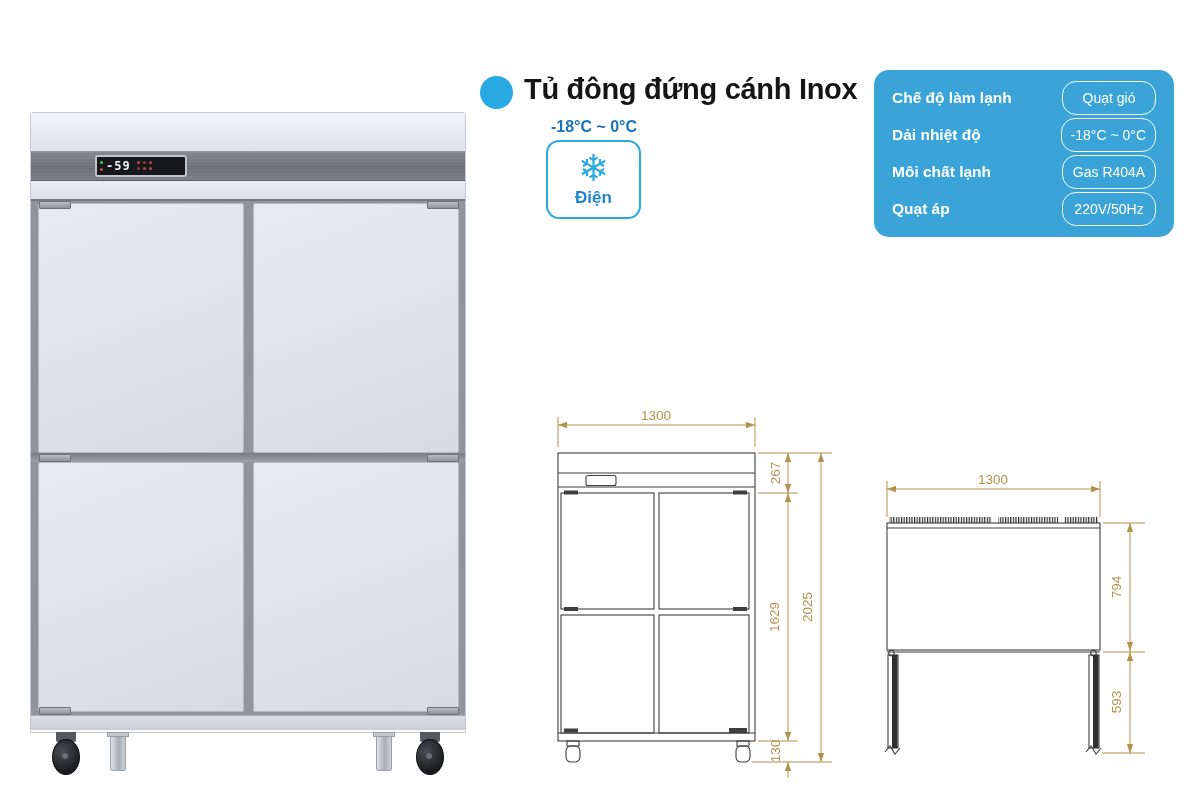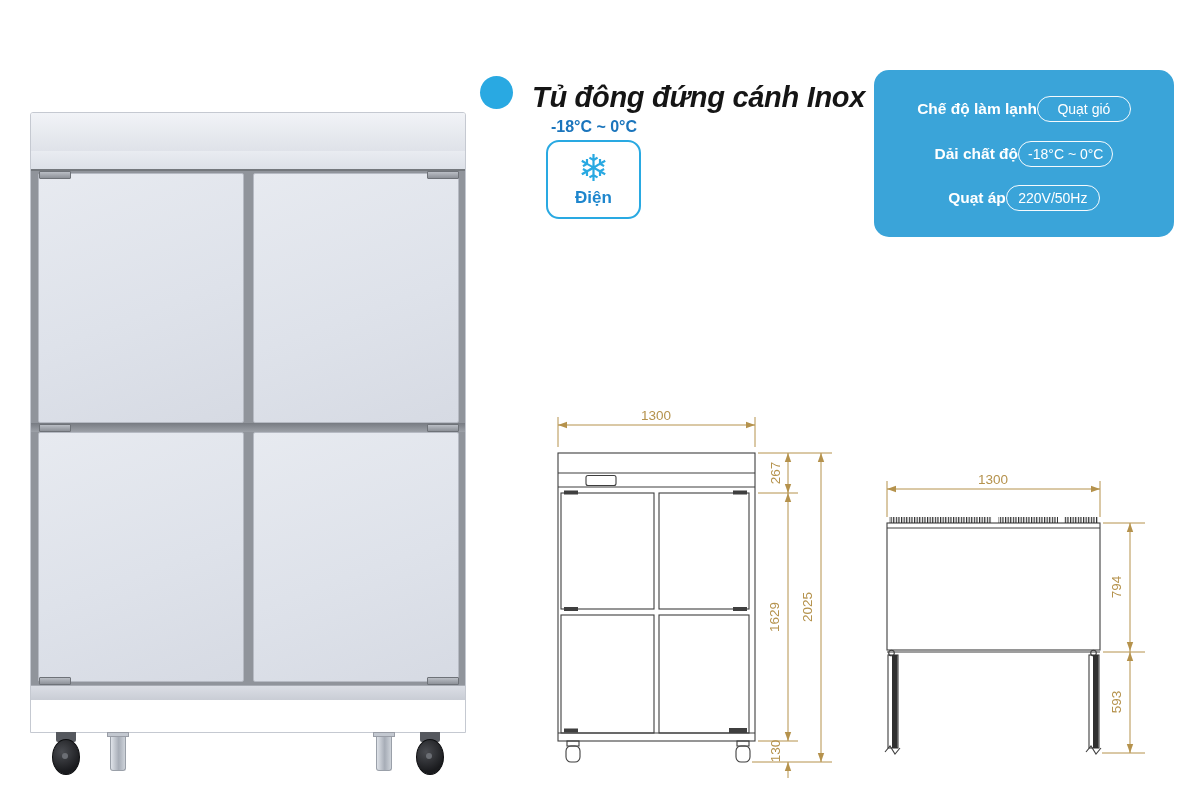--- a/index.html
+++ b/index.html
@@ -49,52 +49,69 @@
     background:radial-gradient(circle at 35% 35%,#4a4c51,#1a1b1e 70%);
     border:1px solid #0c0d0f;border-radius:50%;}
   .caster-wheel::after{content:"";position:absolute;left:9px;top:13px;width:6px;height:6px;border-radius:50%;background:#6b6e74;}
   .leg{position:absolute;top:620px;width:24px;text-align:center;}
   .leg-flange{width:22px;height:5px;margin:0 auto;background:#c3c8d0;border:1px solid #999da6;box-sizing:border-box;}
   .leg-shaft{width:16px;height:34px;margin:0 auto;
     background:linear-gradient(90deg,#dfe3e9,#a7adb7 55%,#cdd2d9);
     border:1px solid #9aa0a9;border-top:none;border-radius:0 0 3px 3px;box-sizing:border-box;}
   
   .title-bullet{position:absolute;left:480px;top:76px;width:33px;height:33px;border-radius:50%;background:#29a9e2;}
-  .page-title{position:absolute;left:524px;top:73px;margin:8px;
-    font-size:29px;font-weight:bold;color:#151515;letter-spacing:-0.3px;white-space:nowrap;font-style:italic;}
+  .page-title{position:absolute;left:524px;top:73px;margin:0;
+    font-size:29px;font-weight:bold;color:#151515;letter-spacing:-0.3px;white-space:nowrap;}
   
   .temp-range{position:absolute;left:538px;top:118px;width:112px;text-align:center;
     font-size:16px;font-weight:bold;color:#1b75bc;}
   .freeze-box{position:absolute;left:546px;top:140px;width:95px;height:79px;
     border:2.5px solid #29a9e2;border-radius:13px;box-sizing:border-box;
     display:flex;flex-direction:column;align-items:center;justify-content:center;background:#fff;}
   .snowflake{font-size:37px;line-height:1;color:#29a9e2;margin-top:-2px;}
   .freeze-label{font-size:17px;font-weight:bold;color:#1e86cd;margin-top:1px;}
   
   .spec-panel{position:absolute;left:874px;top:70px;width:300px;height:167px;
     background:#3aa4d9;border-radius:15px;box-sizing:border-box;
-    display:flex;flex-direction:column;justify-content:space-evenly;padding:8px 18px;align-items:center;}
+    display:flex;flex-direction:column;justify-content:space-evenly;padding:8px 18px;}
   .spec-row{display:flex;align-items:center;justify-content:space-between;}
   .spec-label{color:#ffffff;font-size:15.5px;font-weight:bold;}
-  .spec-pill{min-width:94px;height:26px;box-sizing:border-box;padding:0 9px;
+  .spec-pill{min-width:94px;height:34px;box-sizing:border-box;padding:0 9px;
     border:1.5px solid rgba(255,255,255,.95);border-radius:14px;
     display:flex;align-items:center;justify-content:center;
     color:#ffffff;font-size:14px;white-space:nowrap;}
   
   .drawing{position:absolute;}
   #front-view{left:540px;top:395px;}
   #side-view{left:862px;top:455px;}
   svg text{font-family:"Liberation Sans", sans-serif;font-size:13.5px;fill:#b5924c;}
 </style>
 </head>
 <body>
 
 <div id="freezer">
   <div class="fz-body">
     <div class="fz-topcap"></div>
+    <div class="fz-band">
+      <div class="fz-display">
+        <div class="led-col">
+          <span class="led green"></span>
+          <span class="led red"></span>
+        </div>
+        <span class="fz-digits">-59</span>
+        <div class="btn-grid">
+          <span class="btn-dot"></span>
+          <span class="btn-dot"></span>
+          <span class="btn-dot"></span>
+          <span class="btn-dot"></span>
+          <span class="btn-dot"></span>
+          <span class="btn-dot"></span>
+        </div>
+      </div>
+    </div>
     <div class="fz-substrip"></div>
     <div class="fz-doors">
       <div class="fz-hgap"></div>
       <div class="fz-door ul"></div>
       <div class="fz-door ur"></div>
       <div class="fz-door ll"></div>
       <div class="fz-door lr"></div>
       <div class="fz-hinge" style="left:8px;top:0;"></div>
       <div class="fz-hinge" style="left:396px;top:0;"></div>
       <div class="fz-hinge" style="left:8px;top:253px;"></div>
@@ -130,22 +147,26 @@
   <span class="snowflake">❄</span>
   <span class="freeze-label">Điện</span>
 </div>
 
 <div class="spec-panel">
   <div class="spec-row">
     <span class="spec-label">Chế độ làm lạnh</span>
     <span class="spec-pill">Quạt gió</span>
   </div>
   <div class="spec-row">
-    <span class="spec-label">Dải chất độ</span>
+    <span class="spec-label">Dải nhiệt độ</span>
     <span class="spec-pill">-18°C ~ 0°C</span>
+  </div>
+  <div class="spec-row">
+    <span class="spec-label">Môi chất lạnh</span>
+    <span class="spec-pill">Gas R404A</span>
   </div>
   <div class="spec-row">
     <span class="spec-label">Quạt áp</span>
     <span class="spec-pill">220V/50Hz</span>
   </div>
 </div>
 
 <svg id="front-view" class="drawing" width="300" height="390" viewBox="0 0 300 390">
 
   <g stroke="#3f3f3f" stroke-width="1.1" fill="none">

